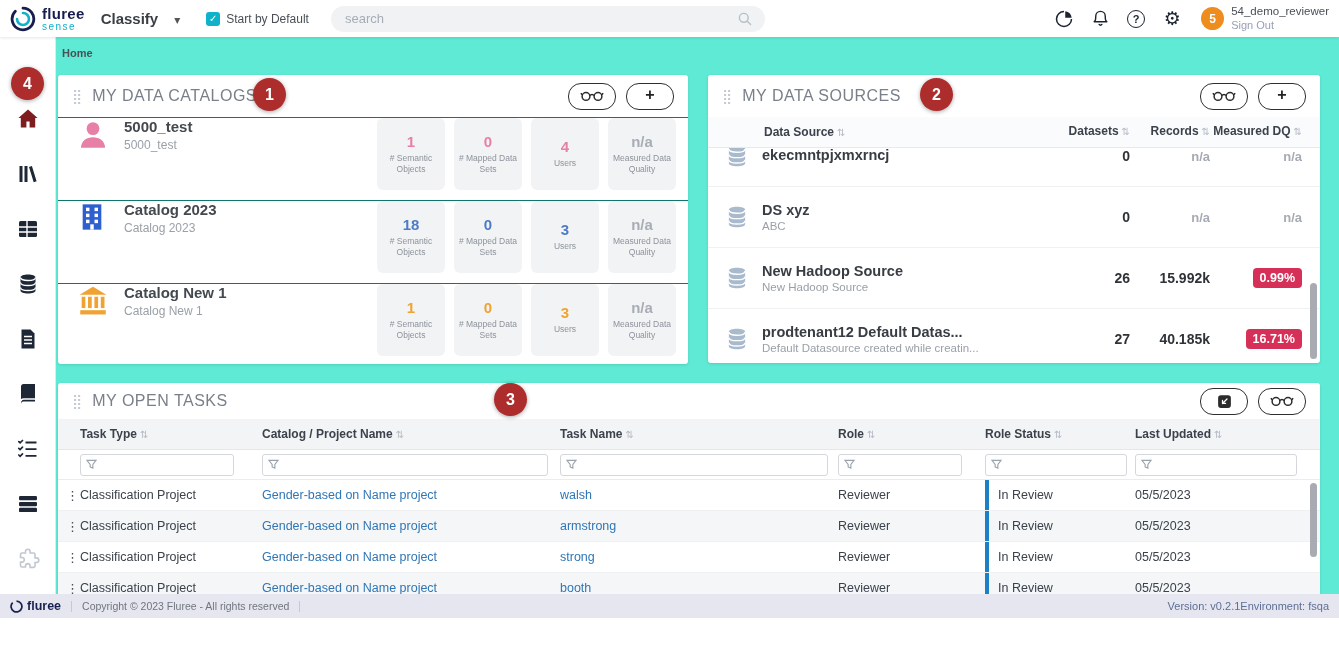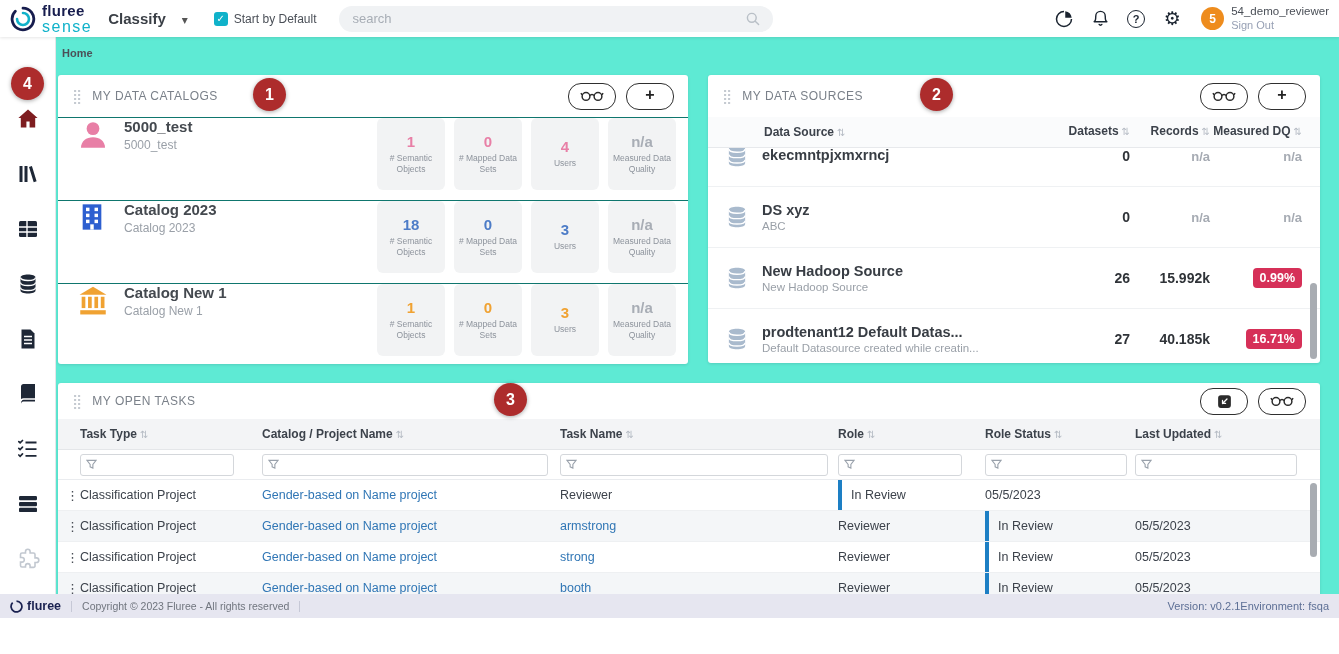--- a/index.html
+++ b/index.html
@@ -5,21 +5,21 @@
   html,body{margin:0;padding:0}
   .stage{position:relative;width:1339px;height:618px;background:#5eead4;overflow:hidden;
          font-family:"Liberation Sans","DejaVu Sans",sans-serif;color:#3c424b}
 
   
   .topbar{position:absolute;top:0;left:0;right:0;height:37px;background:#fff;display:flex;
           align-items:center;padding:0 10px;box-shadow:0 1px 3px rgba(0,0,0,.10);z-index:10}
   .brand{display:flex;align-items:center;gap:6px;margin-right:16px;cursor:pointer}
   .brand-text{line-height:1}
   .brand-top{font-size:15px;font-weight:bold;color:#171d4e;letter-spacing:.3px}
-  .brand-bottom{font-size:16px;color:#10b2ca;letter-spacing:1.5px;margin-top:1px}
+  .brand-bottom{font-size:10px;color:#10b2ca;letter-spacing:1.5px;margin-top:1px}
   .menu-wrap{display:flex;align-items:flex-start;gap:16px;cursor:pointer}
   .menu-label{font-size:15px;color:#3a3f46;font-weight:bold}
   .caret::after{content:"▾";color:#555;font-size:12px}
   .cbx-wrap{display:flex;align-items:flex-start;margin-left:26px;cursor:pointer}
   .cbx{width:14px;height:14px;background:#10b2ca;border-radius:3px;color:#fff;display:flex;
        align-items:center;justify-content:center}
   .cbx::after{content:"✓";font-size:10px}
   .cbx-label{font-size:12px;color:#4a4f57;margin-left:6px}
   .search{width:410px;height:26px;background:#f0f2f4;border-radius:14px;display:flex;
           align-items:center;padding:0 12px;margin-left:22px}
@@ -42,21 +42,21 @@
            border-right:1px solid #e4e6e9;display:flex;flex-direction:column;align-items:center;
            padding-top:70px;gap:31px;z-index:5}
   .side-ico{width:24px;height:24px;cursor:pointer;flex:none}
 
   .crumb{position:absolute;left:62px;top:47px;font-size:11px;font-weight:bold;color:#4b5158;z-index:6}
 
   
   .panel{position:absolute;background:#fff;border-radius:3px;box-shadow:0 1px 3px rgba(20,30,50,.13)}
   .p-head{display:flex;align-items:center;gap:10px;padding:0 14px;height:42px}
   .drag::before{content:"⣿";color:#c5cad1;font-size:14px}
-  .p-title{font-size:12px;color:#7a8089;letter-spacing:.5px}
+  .p-title{font-size:16px;color:#7a8089;letter-spacing:.5px}
   .p-btns{margin-left:auto;display:flex;gap:10px}
   .pill{width:46px;height:25px;border:1.7px solid #2f2f2f;border-radius:13px;display:flex;
         align-items:center;justify-content:center;background:#fff;cursor:pointer}
   .plus::after{content:"+";font-size:16px;font-weight:bold;color:#222;margin-top:-2px}
 
   #panel-catalogs{left:58px;top:75px;width:630px;height:289px}
   #panel-sources{left:708px;top:75px;width:612px;height:288px}
   #panel-tasks{left:58px;top:383px;width:1262px;height:231px}
 
   
@@ -555,20 +555,21 @@
             <input style="">
           </span></div>
     </div>
 
     <div>
 
       <div class="t-grid t-row">
         <span class="row-menu"></span>
         <div>Classification Project</div>
         <div class="link">Gender-based on Name project</div>
+        <div class="link">walsh</div>
         <div>Reviewer</div>
         <div class="status-cell">
             <span class="status-bar"></span>
             <span>In Review</span>
           </div>
         <div>05/5/2023</div>
       </div>
 
       <div class="t-grid t-row alt">
         <span class="row-menu"></span>

